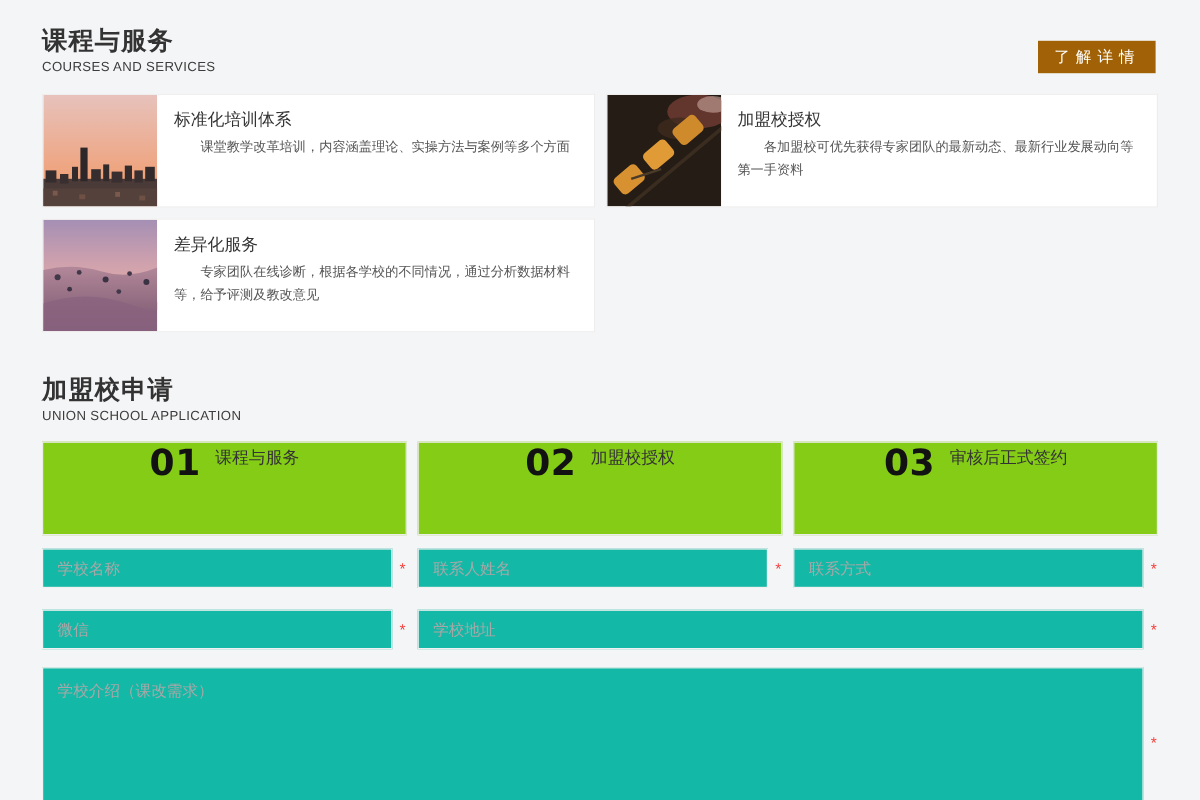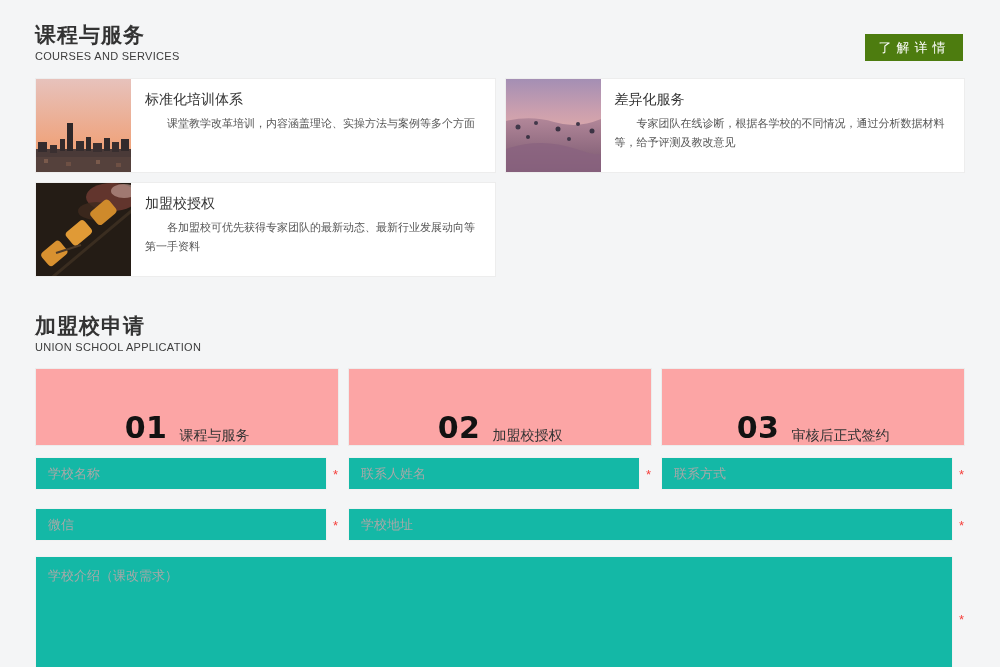--- a/index.html
+++ b/index.html
@@ -12,40 +12,40 @@
   .wrap { position: relative; padding: 22px 35px 0; }
 
   
   .sec-title { margin: 0; font-size: 21px; line-height: 26px; color: #333; font-weight: 600; letter-spacing: 1px; }
   .sec-sub { margin-top: 2px; font-size: 11px; line-height: 13px; color: #3c3c3c; letter-spacing: 0.3px; }
 
   
   .detail-btn {
     position: absolute; top: 34px; right: 37px;
     width: 98px; height: 27px;
-    background: #4d7c0f; color: #fff; border: none;
+    background: #a16207; color: #fff; border: none;
     font-size: 13px; letter-spacing: 5px; padding-left: 7px;
     font-family: inherit; cursor: pointer;
     display: flex; align-items: center; justify-content: center;
   }
 
   
   .cards { display: grid; grid-template-columns: repeat(2, 1fr); gap: 9px; margin-top: 15px; }
   .card { background: #fff; border: 1px solid #ededed; height: 95px; display: flex; overflow: hidden; }
   .card-img { width: 95px; height: 93px; flex: none; }
   .card-img svg { display: block; }
   .card-body { flex: 1; padding: 9px 13px 6px 14px; }
   .card-title { margin: 3px 0 5px; font-size: 14px; font-weight: 500; color: #333; }
   .card-desc { margin: 0; font-size: 11px; line-height: 19px; color: #555; text-indent: 2em; }
 
   .sec2 { margin-top: 36px; }
 
   
   .steps { display: grid; grid-template-columns: repeat(3, 1fr); gap: 9px; margin-top: 14px; }
-  .step { background: #fca5a5; border: 1px solid #ececec; height: 78px; display: flex; align-items: flex-end; justify-content: center; }
+  .step { background: #84cc16; border: 1px solid #ececec; height: 78px; display: flex; align-items: flex-start; justify-content: center; }
   .step-num { font-size: 30px; font-weight: 800; color: #121212; letter-spacing: 0.5px; font-family: "DejaVu Sans", sans-serif; }
   .step-label { font-size: 14px; color: #333; margin-left: 12px; padding-top: 4px; }
 
   
   .form { margin-top: 11px; }
   .form-row { display: grid; gap: 9px; margin-bottom: 18px; }
   .row-3 { grid-template-columns: repeat(3, 1fr); }
   .row-2 { grid-template-columns: calc((100% - 18px) / 3) 1fr; margin-bottom: 15px; }
   .row-1 { grid-template-columns: 1fr; margin-bottom: 0; }
   .field { position: relative; }
@@ -114,20 +114,42 @@
         </div>
         <div class="card-body">
           <h3 class="card-title">标准化培训体系</h3>
           <p class="card-desc">课堂教学改革培训，内容涵盖理论、实操方法与案例等多个方面</p>
         </div>
       </div>
 
       <div class="card">
         <div class="card-img">
           <svg width="95" height="93" viewBox="0 0 95 93" preserveAspectRatio="none">
+            <rect width="95" height="93" fill="#241c15"></rect>
+            <ellipse cx="76" cy="14" rx="26" ry="14" fill="#6d3a31" opacity="0.85"></ellipse>
+            <ellipse cx="88" cy="8" rx="13" ry="7" fill="#caa79e" opacity="0.6"></ellipse>
+            <ellipse cx="60" cy="28" rx="18" ry="9" fill="#402a1e" opacity="0.8"></ellipse>
+            <g transform="rotate(-40 47 47)">
+              <rect x="-2" y="38" width="24" height="17" rx="4" fill="#d89130"></rect>
+              <rect x="30" y="38" width="24" height="17" rx="4" fill="#e09a36"></rect>
+              <rect x="62" y="38" width="24" height="17" rx="4" fill="#cf8a2b"></rect>
+              <rect x="-10" y="62" width="110" height="3" fill="#3a2d20"></rect>
+            </g>
+            <path d="M20,70 L45,62" stroke="#4d3b2a" stroke-width="2" fill="none"></path>
+          </svg>
+        </div>
+        <div class="card-body">
+          <h3 class="card-title">加盟校授权</h3>
+          <p class="card-desc">各加盟校可优先获得专家团队的最新动态、最新行业发展动向等第一手资料</p>
+        </div>
+      </div>
+
+      <div class="card">
+        <div class="card-img">
+          <svg width="95" height="93" viewBox="0 0 95 93" preserveAspectRatio="none">
             <defs>
               <linearGradient id="sky2" x1="0" y1="0" x2="0" y2="1">
                 <stop offset="0" stop-color="#a48fb4"></stop>
                 <stop offset="0.35" stop-color="#cb9fae"></stop>
                 <stop offset="0.5" stop-color="#d7a6ab"></stop>
               </linearGradient>
               <linearGradient id="sand2" x1="0" y1="0" x2="0" y2="1">
                 <stop offset="0" stop-color="#b28799"></stop>
                 <stop offset="1" stop-color="#77566e"></stop>
               </linearGradient>
@@ -143,42 +165,20 @@
             <circle cx="22" cy="58" r="2" fill="#3b3344"></circle>
             <circle cx="63" cy="60" r="2" fill="#41384a"></circle>
           </svg>
         </div>
         <div class="card-body">
           <h3 class="card-title">差异化服务</h3>
           <p class="card-desc">专家团队在线诊断，根据各学校的不同情况，通过分析数据材料等，给予评测及教改意见</p>
         </div>
       </div>
 
-      <div class="card">
-        <div class="card-img">
-          <svg width="95" height="93" viewBox="0 0 95 93" preserveAspectRatio="none">
-            <rect width="95" height="93" fill="#241c15"></rect>
-            <ellipse cx="76" cy="14" rx="26" ry="14" fill="#6d3a31" opacity="0.85"></ellipse>
-            <ellipse cx="88" cy="8" rx="13" ry="7" fill="#caa79e" opacity="0.6"></ellipse>
-            <ellipse cx="60" cy="28" rx="18" ry="9" fill="#402a1e" opacity="0.8"></ellipse>
-            <g transform="rotate(-40 47 47)">
-              <rect x="-2" y="38" width="24" height="17" rx="4" fill="#d89130"></rect>
-              <rect x="30" y="38" width="24" height="17" rx="4" fill="#e09a36"></rect>
-              <rect x="62" y="38" width="24" height="17" rx="4" fill="#cf8a2b"></rect>
-              <rect x="-10" y="62" width="110" height="3" fill="#3a2d20"></rect>
-            </g>
-            <path d="M20,70 L45,62" stroke="#4d3b2a" stroke-width="2" fill="none"></path>
-          </svg>
-        </div>
-        <div class="card-body">
-          <h3 class="card-title">加盟校授权</h3>
-          <p class="card-desc">各加盟校可优先获得专家团队的最新动态、最新行业发展动向等第一手资料</p>
-        </div>
-      </div>
-
     </div>
   </div>
 
   <div class="sec2">
     <h2 class="sec-title">加盟校申请</h2>
     <div class="sec-sub">UNION SCHOOL APPLICATION</div>
 
     <div class="steps">
       <div class="step">
         <span class="step-num">01</span>

